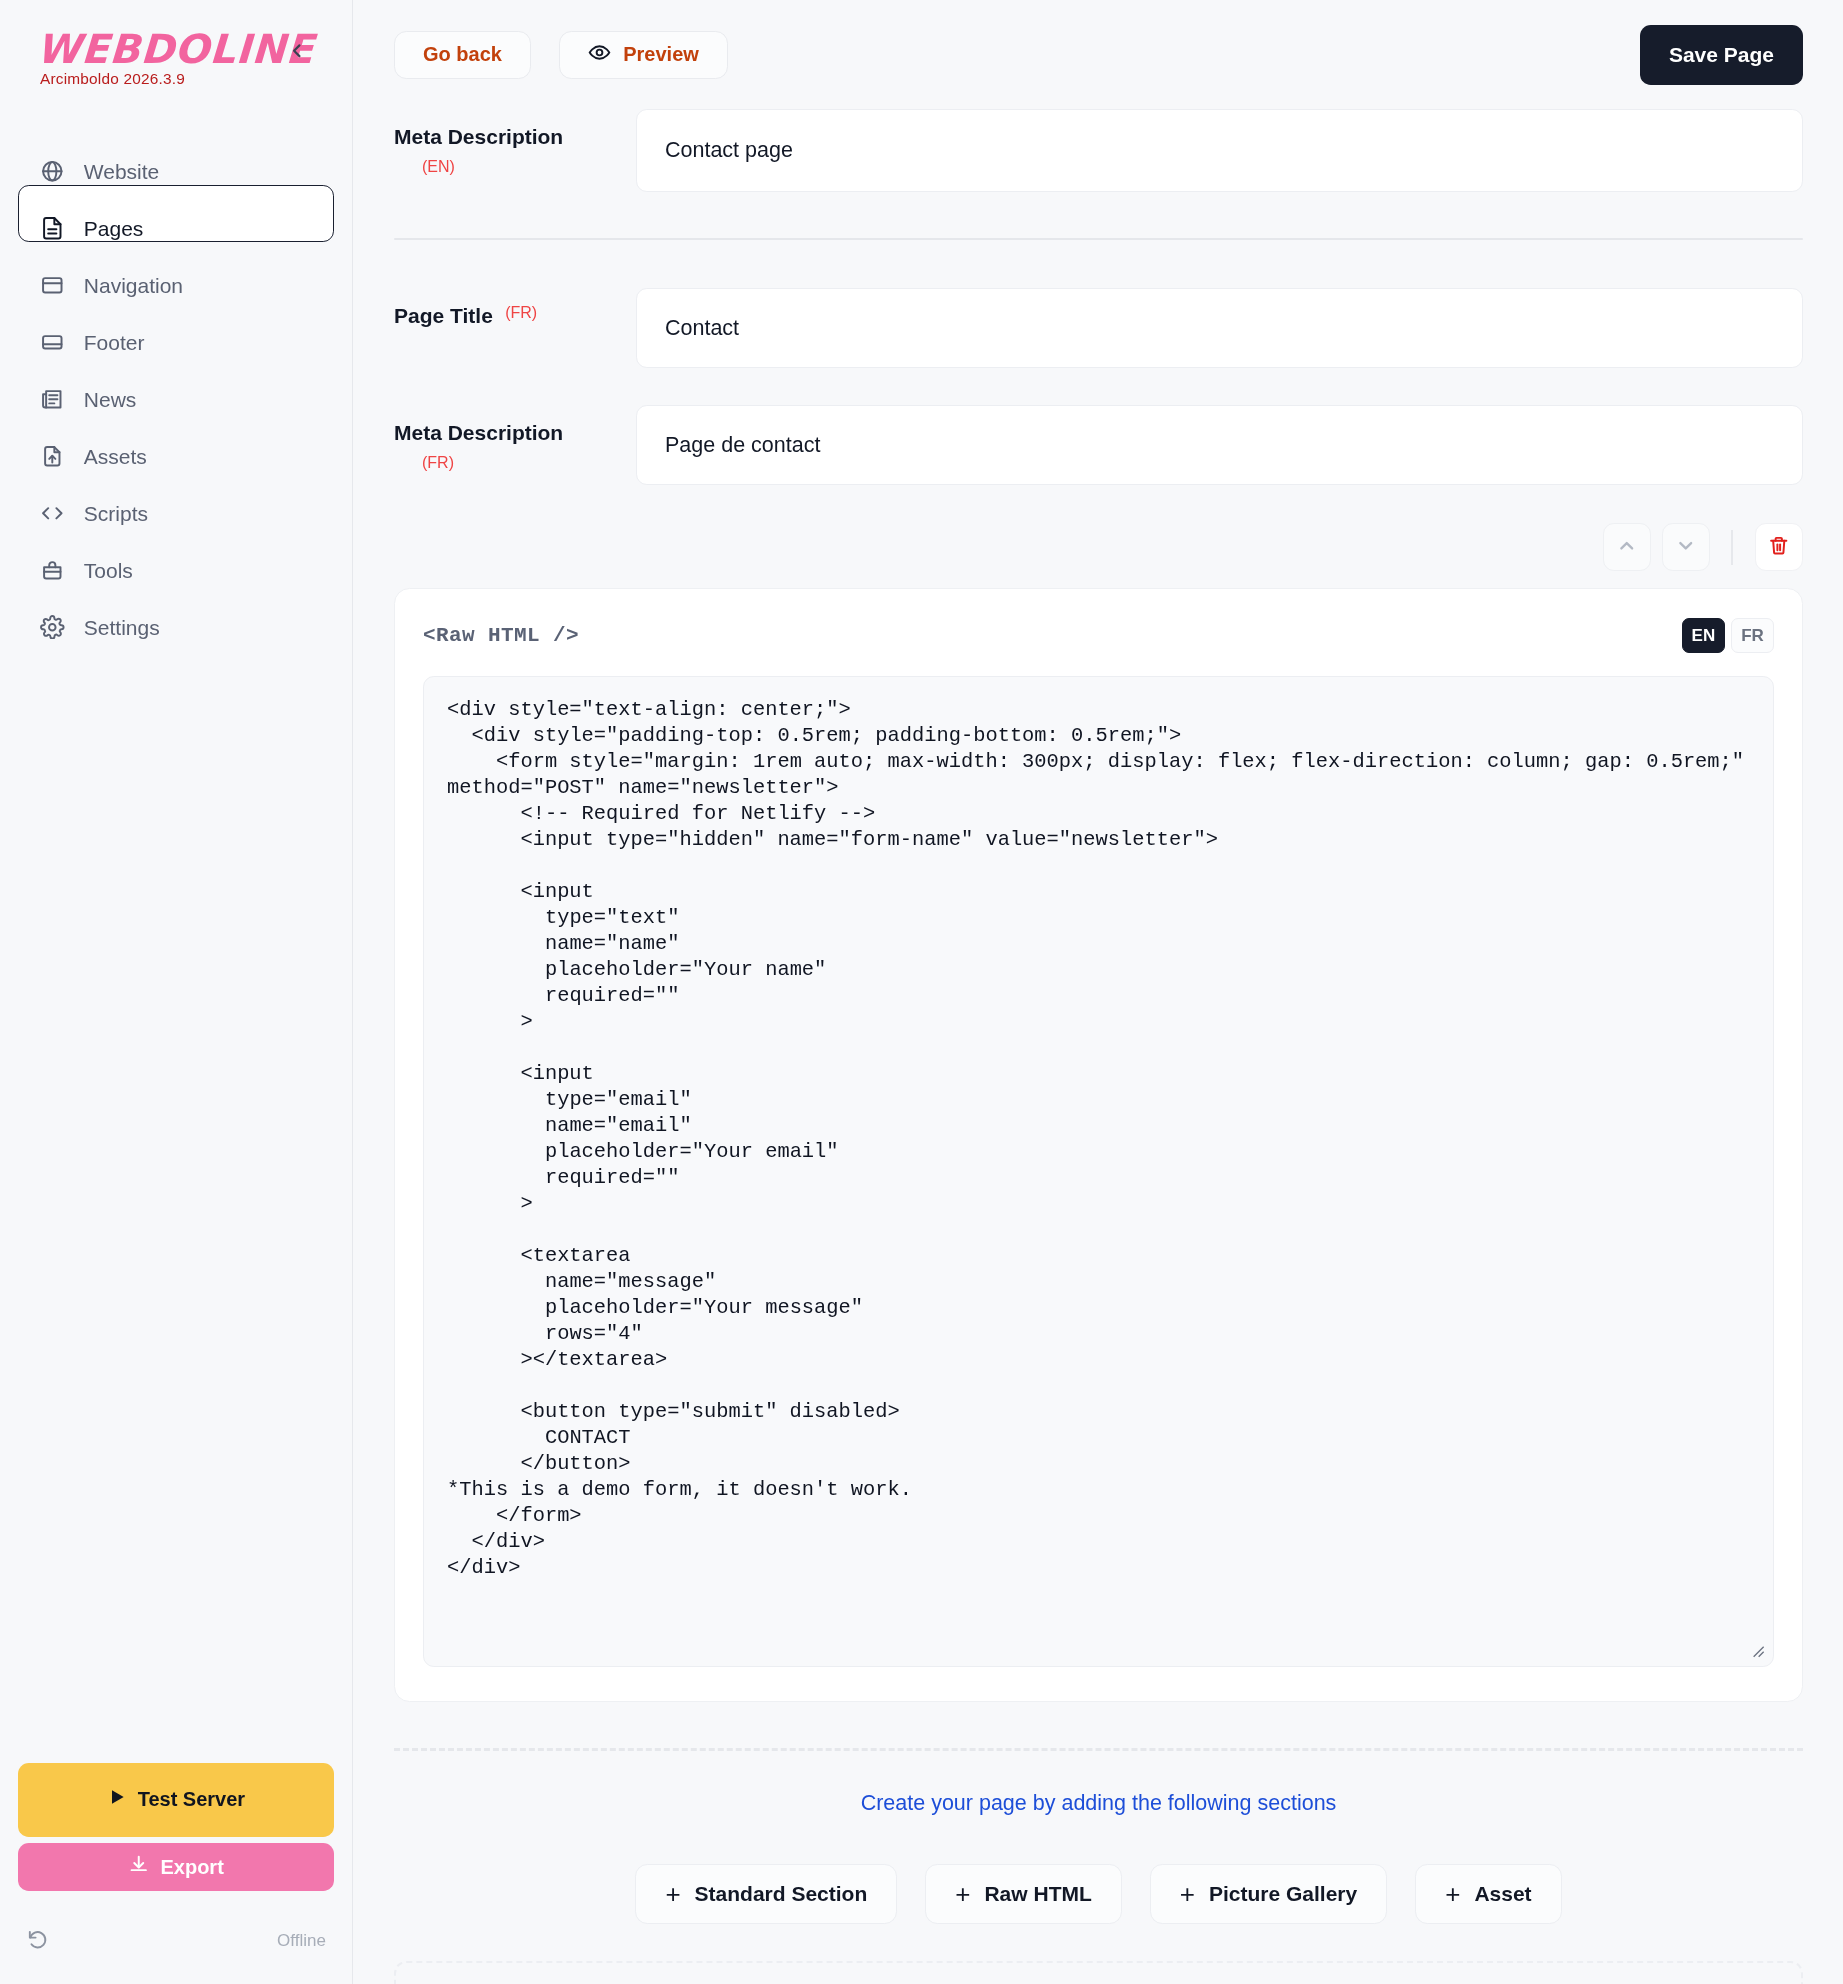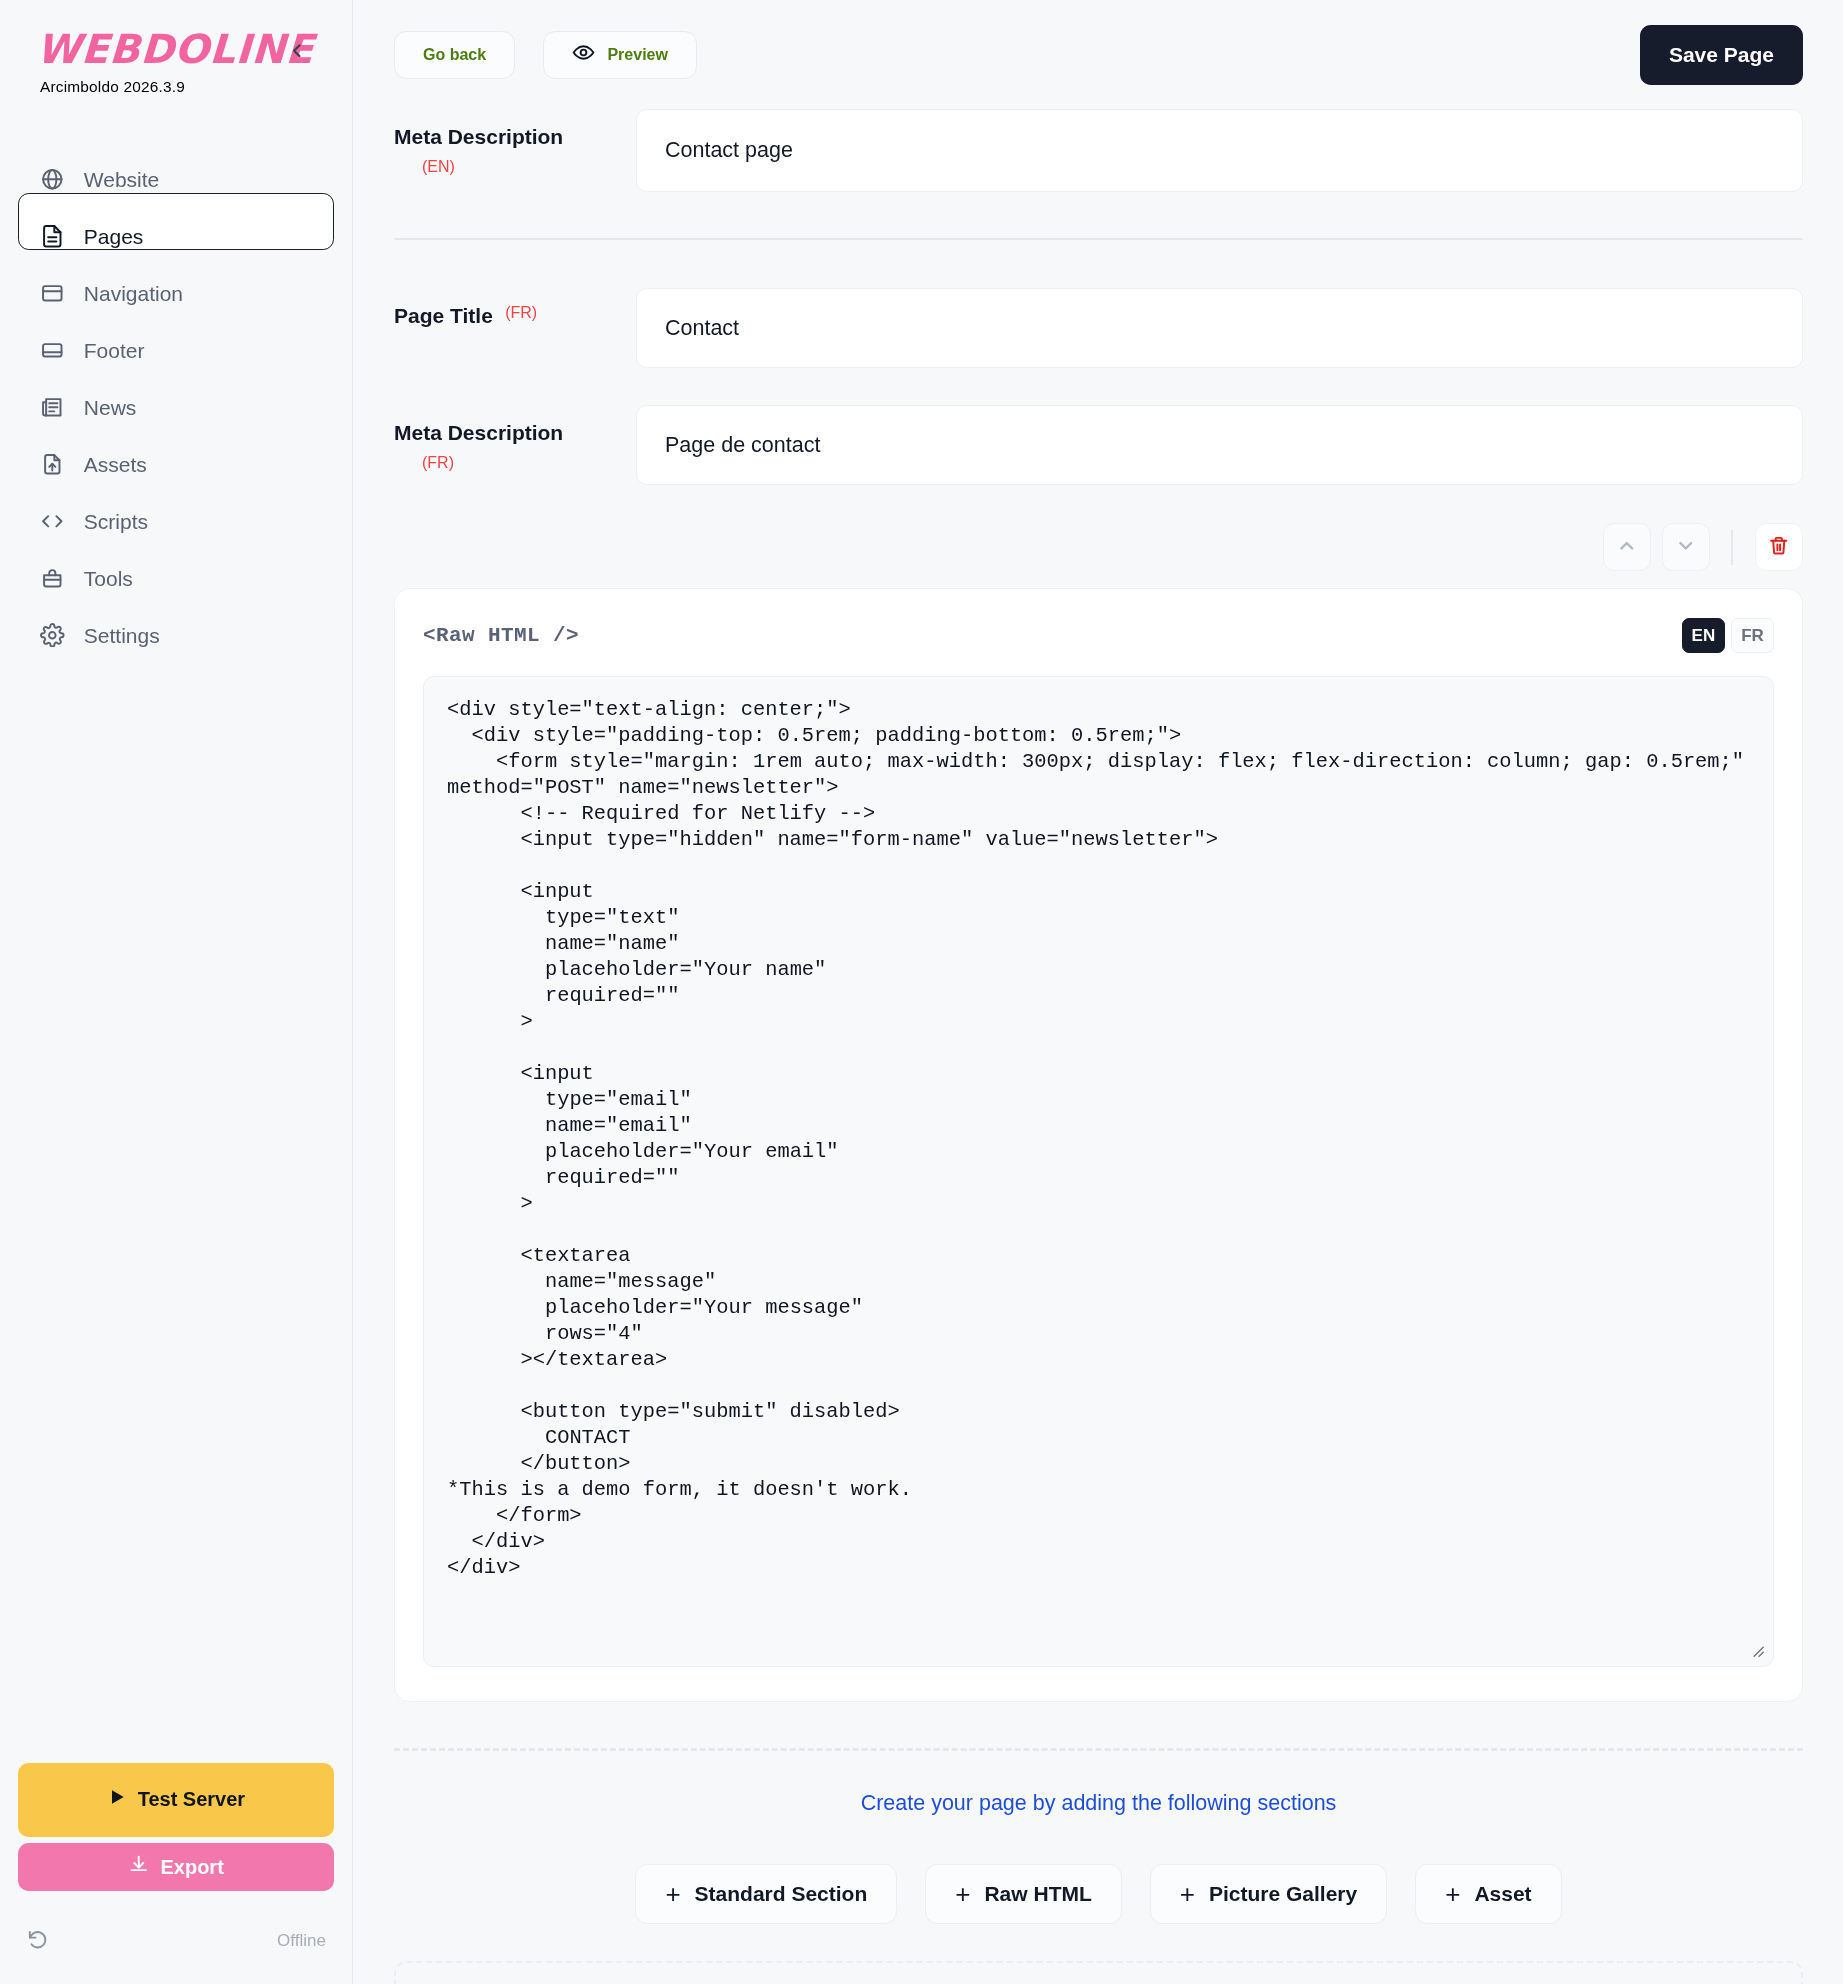--- a/index.html
+++ b/index.html
@@ -26,22 +26,22 @@
     letter-spacing: 0.8px;
     color: #f2649f;
     line-height: 1.0;
     transform: skewX(-6deg);
   }
   .brand-chevron {
     position: absolute; right: 45px; top: 40px;
     color: #3a4152;
   }
   .brand-version {
-    margin-top: 9px;
-    font-size: 15.4px; color: #000000; letter-spacing: 0.2px;
+    margin-top: 1px;
+    font-size: 15.4px; color: #b91c1c; letter-spacing: 0.2px;
   }
 
   .nav { margin-top: 40px; padding: 0 18.4px; }
   .nav-item {
     display: flex; align-items: flex-end; gap: 18.4px;
     height: 57px; padding: 0 20px;
     border-radius: 10.8px;
     border: 1.5px solid transparent;
     color: #5a6172;
     font-size: 21px;
@@ -87,21 +87,21 @@
     height: 109px; display: flex; align-items: center;
     padding: 0 41px 0 41px;
     background: #f7f8fa;
     position: relative; z-index: 5;
   }
   .tb-left { display: flex; gap: 28px; }
   .tb-btn {
     height: 48px; padding: 0 28px;
     display: flex; align-items: center; justify-content: center; gap: 12.3px;
     background: #fbfcfd; border: 1.5px solid #e9ebef; border-radius: 12.3px;
-    font-size: 16px; font-weight: 700; color: #4d7c0f; cursor: pointer;
+    font-size: 20px; font-weight: 700; color: #c2410c; cursor: pointer;
   }
   .tb-btn svg { width: 23px; height: 23px; fill: none; stroke: #121826; stroke-width: 2; }
   .tb-save {
     margin-left: auto;
     height: 60px; padding: 0 29px;
     display: flex; align-items: center; justify-content: center;
     background: #161c2b; color: #ffffff; border: none; border-radius: 10.8px;
     font-size: 21px; font-weight: 700; cursor: pointer;
   }
 

